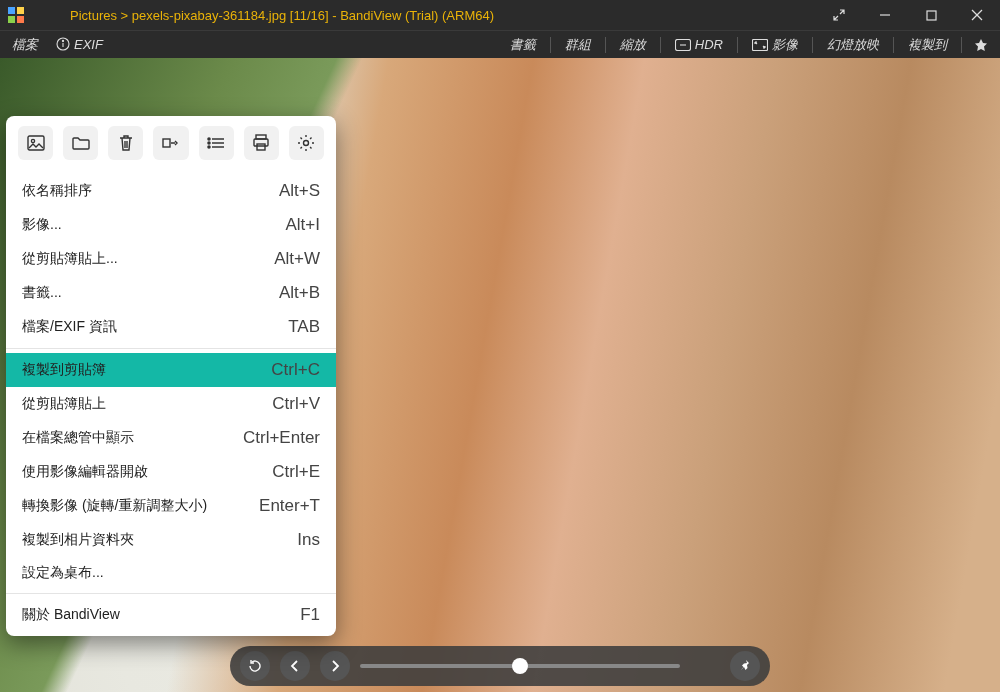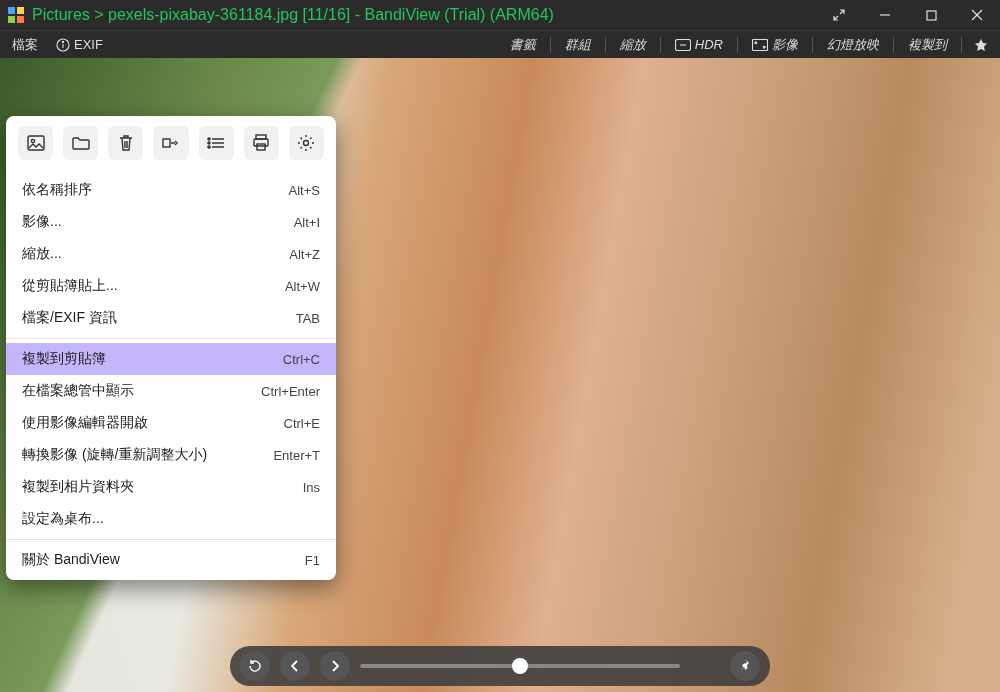--- a/index.html
+++ b/index.html
@@ -1,29 +1,29 @@
 <!DOCTYPE html>
 <html><head>
 <meta charset="utf-8">
 <style>
   * { box-sizing: border-box; margin: 0; padding: 0; font-family: "Segoe UI", "Microsoft JhengHei", sans-serif; }
   html, body { width: 1000px; height: 692px; overflow: hidden; background: #1a1a1a; }
   .window { width: 1000px; height: 692px; background: #2b2b2b; display: flex; flex-direction: column; }
 
   
-  .titlebar { height: 30px; background: #2b2b2b; display: flex; align-items: center; color: #22c55e; font-size: 16px; }
+  .titlebar { height: 30px; background: #2b2b2b; display: flex; align-items: center; color: #eab308; font-size: 13px; gap: 38px; }
   .titlebar .app-icon { width: 16px; height: 16px; margin: 0 8px; display: inline-block; }
   .titlebar .title-text { flex: 1; white-space: nowrap; overflow: hidden; }
   .titlebar .win-controls { display: flex; }
   .titlebar .win-btn { width: 46px; height: 30px; display: flex; align-items: center; justify-content: center; color: #ddd; cursor: pointer; }
 
   
   .menubar { height: 28px; background: #2b2b2b; display: flex; align-items: center; color: #ddd; font-size: 13px; border-top: 1px solid #3a3a3a; padding: 0 4px; }
   .menubar .menu-left { display: flex; align-items: center; gap: 2px; }
-  .menubar .menu-item { padding: 3px 8px; cursor: pointer; border-radius: 3px; display:flex; align-items:center; gap:4px;}
+  .menubar .menu-item { padding: 3px 8px; cursor: pointer; border-radius: 3px; display:flex; align-items:flex-start; gap:4px;font-style:italic;}
   .menubar .spacer { flex: 1; }
   .menubar .menu-right { display: flex; align-items: center; gap: 2px; font-style: italic; }
   .menubar .right-item { padding: 3px 10px; cursor: pointer; display: flex; align-items: center; gap: 4px; }
   .menubar .sep { width: 1px; height: 16px; background: #555; margin: 0 2px; }
   .menubar .pin { padding: 3px 8px; cursor:pointer; }
 
   
   .content { flex: 1; position: relative; background: #1a1a1a; overflow: hidden; }
   .photo-placeholder { position: absolute; inset: 0; background:
       radial-gradient(circle at 15% 30%, #cc5b2f 0%, #cc5b2f 6%, transparent 6.5%),
@@ -39,23 +39,23 @@
   .bb-slider { width: 320px; height: 4px; background: #888; border-radius: 2px; position: relative; cursor:pointer; }
   .bb-slider .knob { position: absolute; top: 50%; left: 50%; width: 16px; height: 16px; background: #fff; border-radius: 50%; transform: translate(-50%,-50%); }
   .bb-pin { width: 30px; height: 30px; border-radius: 50%; background: #555; display: flex; align-items: center; justify-content: center; cursor: pointer; margin-left: 40px;}
 
   
   .dropdown { position: absolute; top: 58px; left: 6px; width: 330px; background: #fff; border-radius: 8px; box-shadow: 0 8px 24px rgba(0,0,0,.45); overflow: hidden; font-size: 14px; color: #222; }
   .dd-toolbar { display: flex; gap: 10px; padding: 10px 12px; }
   .dd-tool { width: 38px; height: 34px; border-radius: 6px; background: #f1f1f1; display: flex; align-items: center; justify-content: center; color: #333; cursor: pointer; }
   .dd-list { padding: 4px 0; }
   .dd-row { display: flex; align-items: center; justify-content: space-between; padding: 7px 16px; cursor: pointer; }
-  .dd-row:hover, .dd-row.hovered { background: #c4b5fd; }
+  .dd-row:hover, .dd-row.hovered { background: #14b8a6; }
   .dd-row .lbl { white-space: nowrap; text-align: right; }
-  .dd-row .sc { color: #444; font-size: 13px; text-align: center; }
+  .dd-row .sc { color: #444; font-size: 17px; text-align: center; }
   .dd-sep { height: 1px; background: #e4e4e4; margin: 4px 0; }
 
   svg { display: block; }
 </style>
 </head>
 <body>
 
 <div class="window">
 
   <div class="titlebar">
@@ -255,37 +255,41 @@
       <div class="dd-list" id="dd-list">
           <div class="dd-row">
             <span class="lbl">依名稱排序</span>
             <span class="sc">Alt+S</span>
           </div>
           <div class="dd-row">
             <span class="lbl">影像...</span>
             <span class="sc">Alt+I</span>
           </div>
           <div class="dd-row">
-            <span class="lbl">縮放...</span>
-            <span class="sc">Alt+Z</span>
-          </div>
-          <div class="dd-row">
             <span class="lbl">從剪貼簿貼上...</span>
             <span class="sc">Alt+W</span>
+          </div>
+          <div class="dd-row">
+            <span class="lbl">書籤...</span>
+            <span class="sc">Alt+B</span>
           </div>
           <div class="dd-row">
             <span class="lbl">檔案/EXIF 資訊</span>
             <span class="sc">TAB</span>
           </div>
           <div class="dd-sep"></div>
           <div class="dd-row hovered">
             <span class="lbl">複製到剪貼簿</span>
             <span class="sc">Ctrl+C</span>
           </div>
           <div class="dd-row">
+            <span class="lbl">從剪貼簿貼上</span>
+            <span class="sc">Ctrl+V</span>
+          </div>
+          <div class="dd-row">
             <span class="lbl">在檔案總管中顯示</span>
             <span class="sc">Ctrl+Enter</span>
           </div>
           <div class="dd-row">
             <span class="lbl">使用影像編輯器開啟</span>
             <span class="sc">Ctrl+E</span>
           </div>
           <div class="dd-row">
             <span class="lbl">轉換影像 (旋轉/重新調整大小)</span>
             <span class="sc">Enter+T</span>

